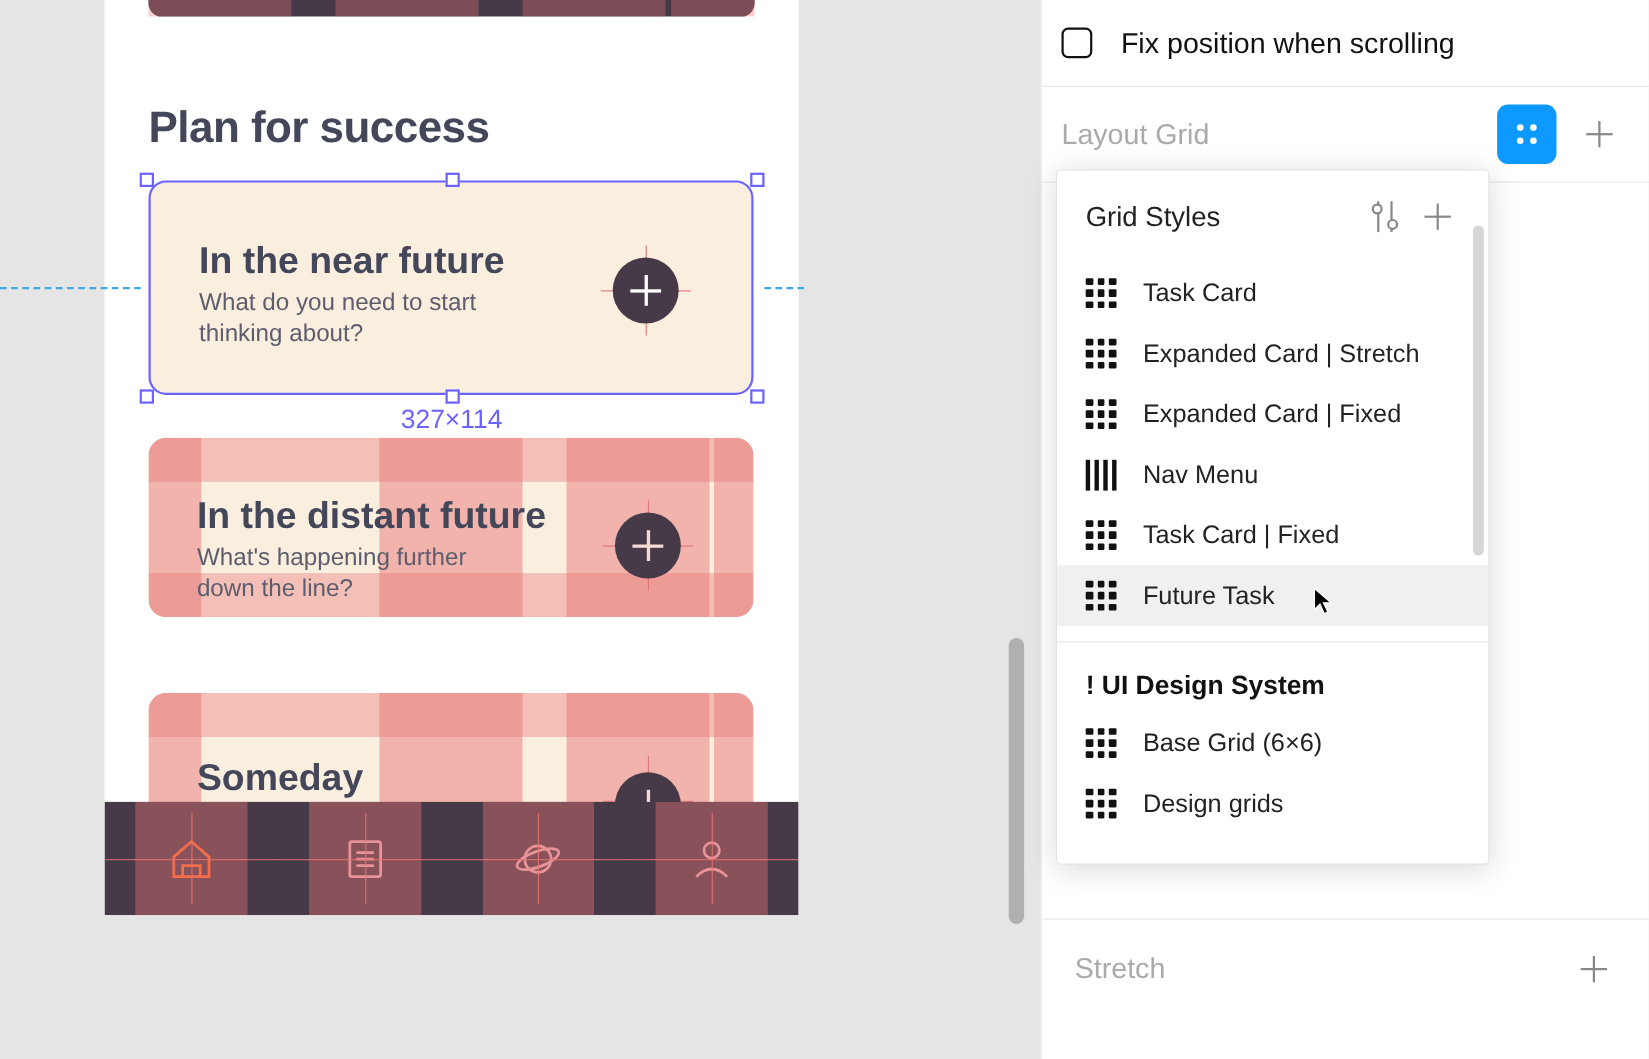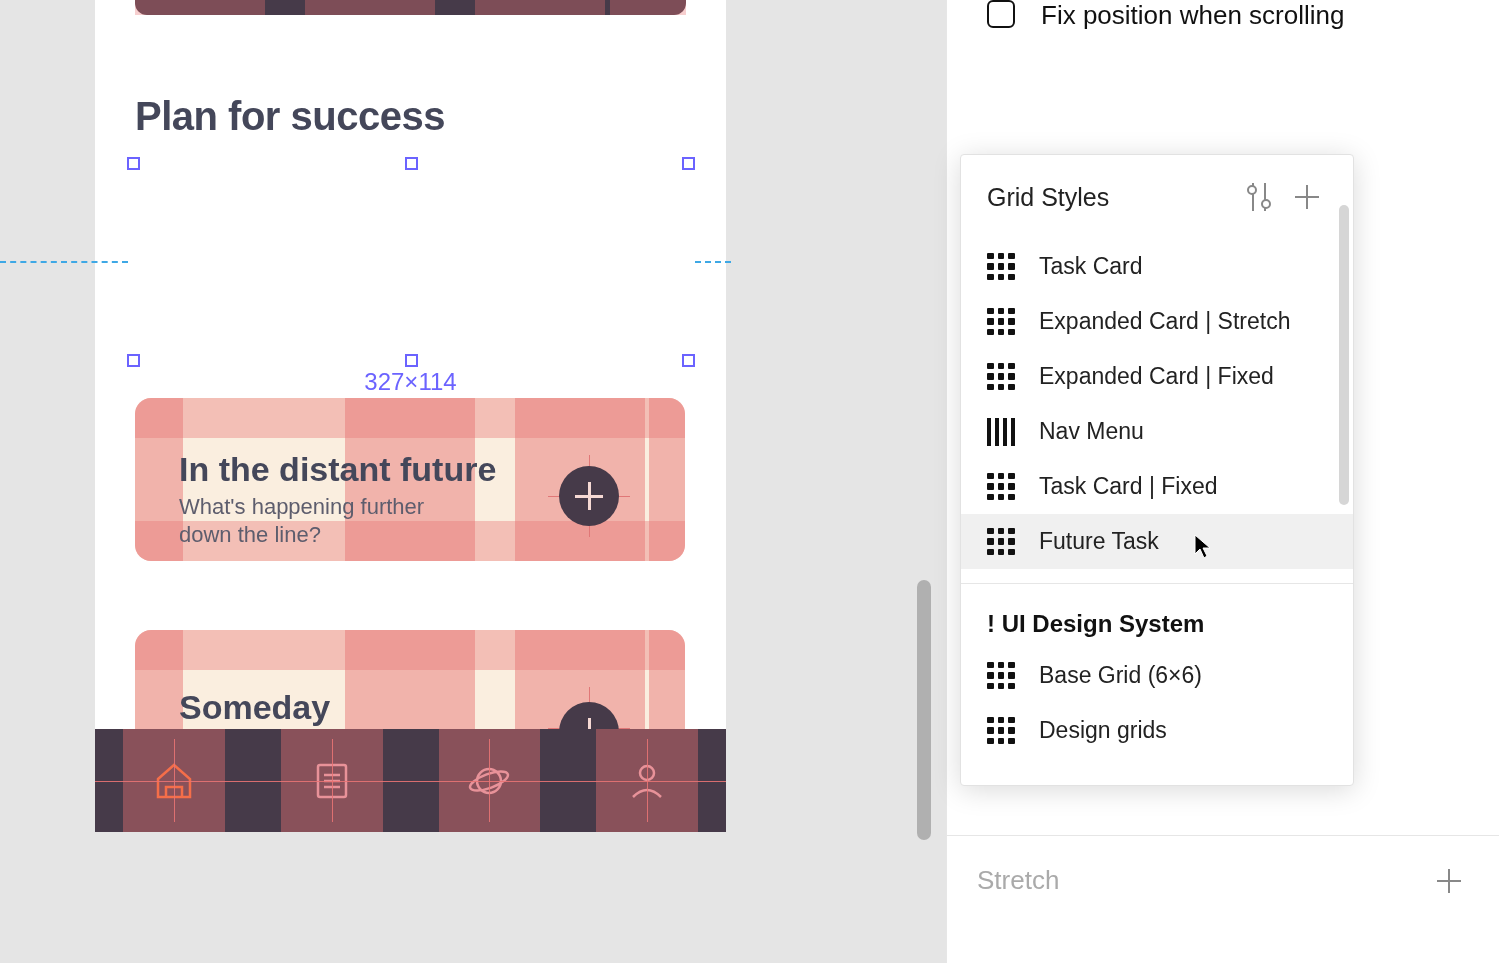--- a/index.html
+++ b/index.html
@@ -173,22 +173,22 @@
 
   
   .panel {
     position: absolute;
     right: 0; top: 0;
     width: 553px; height: 963px;
     background: #ffffff;
     border-left: 1px solid #e6e6e6;
   }
   .row {
-    display: flex; align-items: flex-start;
-    padding: 0 40px;
+    display: flex; align-items: center;
+    padding: 0 18px;
     height: 88px;
     border-bottom: 1px solid #e6e6e6;
   }
   .row.noborder { border-bottom: none; }
   .checkbox {
     width: 28px; height: 28px;
     border: 2.5px solid #111;
     border-radius: 6px;
     margin-right: 26px;
   }
@@ -291,20 +291,29 @@
   <div class="artboard">
 
     <div class="top-dark"></div>
     <div class="top-overlay-col" style="left:40px;width:130px"></div>
     <div class="top-overlay-col" style="left:210px;width:130px"></div>
     <div class="top-overlay-col" style="left:380px;width:130px"></div>
     <div class="top-overlay-col" style="left:515px;width:76px"></div>
 
     <h1 class="plan-heading">Plan for success</h1>
 
+    <div class="card card-selected">
+      <div class="card-title">In the near future</div>
+      <div class="card-sub">What do you need to start thinking about?</div>
+      <div class="plus-measure">
+          <div class="mh"></div>
+          <div class="mv"></div>
+        </div>
+      <div class="plus-btn white"></div>
+    </div>
 
     <div class="card card-2">
       <div class="grid-col" style="left:0;width:48px"></div>
       <div class="grid-col" style="left:210px;width:130px"></div>
       <div class="grid-col" style="left:380px;width:130px"></div>
       <div class="grid-col" style="right:0;width:36px"></div>
       <div class="grid-row" style="top:0;height:40px"></div>
       <div class="grid-row" style="bottom:0;height:40px"></div>
       <div class="card-title">In the distant future</div>
       <div class="card-sub">What's happening further down the line?</div>
@@ -386,20 +395,34 @@
   <div class="canvas-scroll"></div>
 </div>
 
 <div class="panel">
 
   <div class="row noborder" style="height:78px">
     <div class="checkbox"></div>
     <div class="row-label">Fix position when scrolling</div>
   </div>
 
+  <div class="row" style="justify-content:space-between;border-top:1px solid #e6e6e6">
+    <div class="section-title">Layout Grid</div>
+    <div class="sq-btn blue">
+      <div class="dots4">
+          <span></span>
+          <span></span>
+          <span></span>
+          <span></span>
+        </div>
+    </div>
+    <div class="sq-btn">
+      <div class="plus-ic"></div>
+    </div>
+  </div>
 
   <div class="popover">
     <div class="pop-head">
       <div class="pop-title">Grid Styles</div>
       <div class="icon-btn">
         <div class="sliders-ic">
           <div class="bar b1"></div>
             <div class="bar b2"></div>
           <div class="knob k1"></div>
             <div class="knob k2"></div>

